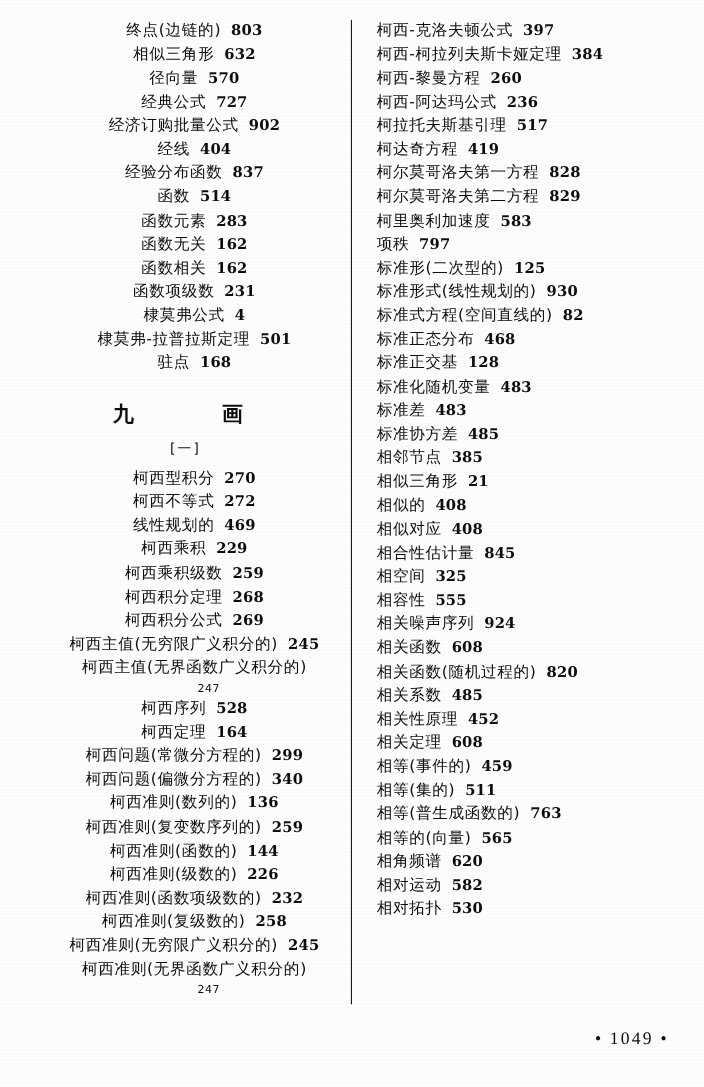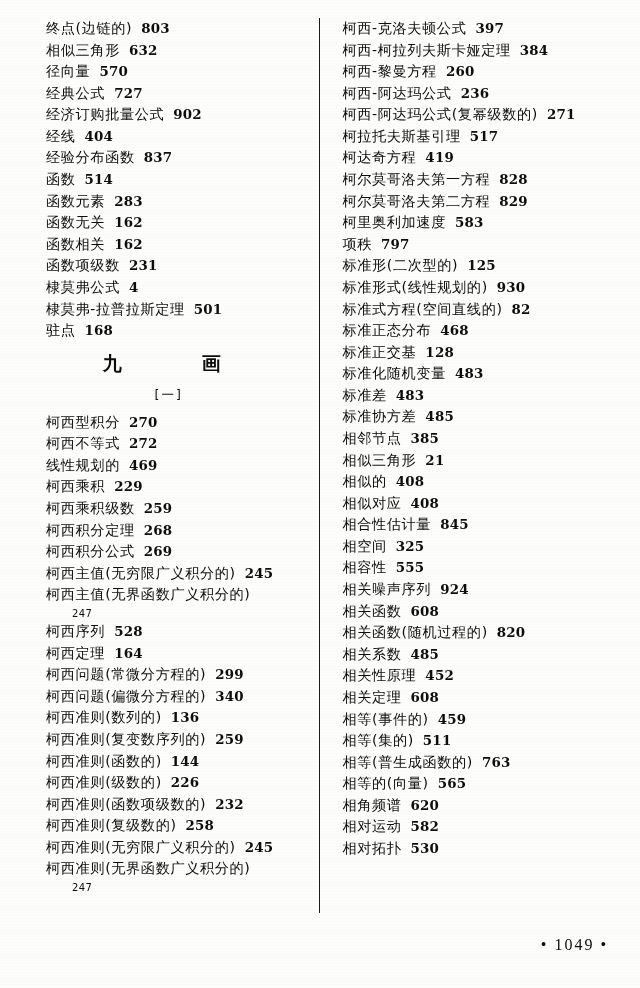--- a/index.html
+++ b/index.html
@@ -74,38 +74,38 @@
     font-size: 10px;
     line-height: 1.52;
     padding-left: 26px;
     letter-spacing: 0.4px;
   }
   .section-head {
     text-align: center;
     font-size: 19px;
     font-weight: bold;
     letter-spacing: 14px;
-    margin: 9px 0 10px 0;
+    margin: 22px 0 10px 0;
     font-family: "DejaVu Serif", "Liberation Serif", serif;
   }
   .sub-head {
     text-align: center;
     font-size: 12.5px;
     margin: 0 0 8px 0;
     letter-spacing: 2px;
   }
   .footer {
     position: absolute;
     right: 32px;
     bottom: 34px;
     font-size: 16px;
     letter-spacing: 2px;
     font-family: Liberation Serif, serif;
   }
-  .col-left .entry, .col-left .cont { margin-left: 16px; }
+  .col-left .entry, .col-left .cont { margin-left: 16px; text-align: center; }
   .col-right .entry, .col-right .cont { margin-left: 2px; }
 </style>
 </head>
 <body>
 
 <div id="page">
   <div class="columns">
 
     <div class="col col-left">
       <div>
@@ -156,21 +156,20 @@
       </div>
     </div>
 
     <div class="divider"></div>
 
     <div class="col col-right">
       <div class="entry"><span class="term">柯西-克洛夫顿公式</span><span class="pg">397</span></div>
       <div class="entry"><span class="term">柯西-柯拉列夫斯卡娅定理</span><span class="pg">384</span></div>
       <div class="entry"><span class="term">柯西-黎曼方程</span><span class="pg">260</span></div>
       <div class="entry"><span class="term">柯西-阿达玛公式</span><span class="pg">236</span></div>
-      <div class="entry"><span class="term">柯西-阿达玛公式(复幂级数的)</span><span class="pg">271</span></div>
       <div class="entry"><span class="term">柯拉托夫斯基引理</span><span class="pg">517</span></div>
       <div class="entry"><span class="term">柯达奇方程</span><span class="pg">419</span></div>
       <div class="entry"><span class="term">柯尔莫哥洛夫第一方程</span><span class="pg">828</span></div>
       <div class="entry"><span class="term">柯尔莫哥洛夫第二方程</span><span class="pg">829</span></div>
       <div class="entry"><span class="term">柯里奥利加速度</span><span class="pg">583</span></div>
       <div class="entry"><span class="term">项秩</span><span class="pg">797</span></div>
       <div class="entry"><span class="term">标准形(二次型的)</span><span class="pg">125</span></div>
       <div class="entry"><span class="term">标准形式(线性规划的)</span><span class="pg">930</span></div>
       <div class="entry"><span class="term">标准式方程(空间直线的)</span><span class="pg">82</span></div>
       <div class="entry"><span class="term">标准正态分布</span><span class="pg">468</span></div>

